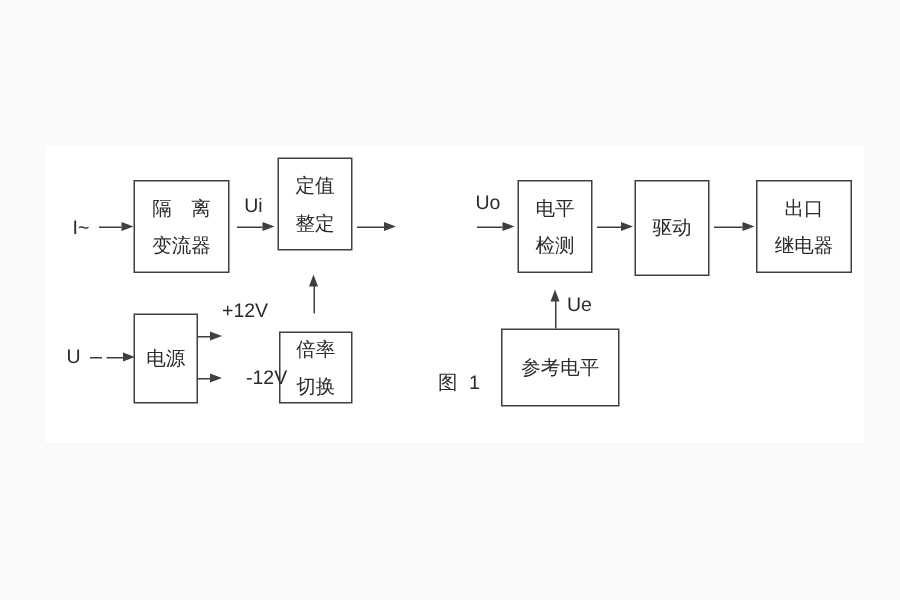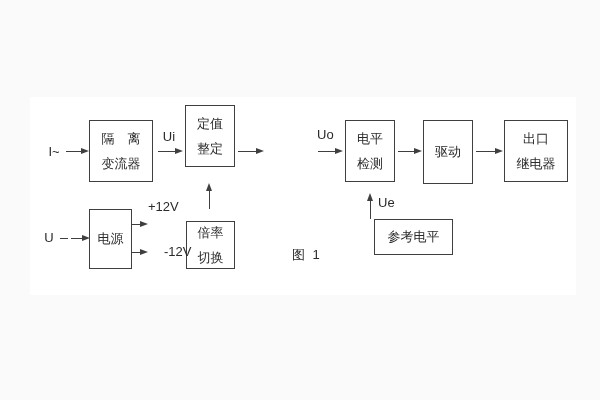--- a/index.html
+++ b/index.html
@@ -60,21 +60,21 @@
     <span>继电器</span>
   </div>
 
   <div class="box" style="left:89px;top:209px;width:43px;height:60px;">
     <span>电源</span>
   </div>
   <div class="box" style="left:186px;top:221px;width:49px;height:48px;">
     <span>倍率</span>
     <span>切换</span>
   </div>
-  <div class="box" style="left:334px;top:219px;width:79px;height:36px;margin-left:40px;">
+  <div class="box" style="left:334px;top:219px;width:79px;height:52px;">
     <span>参考电平</span>
   </div>
 
   <div class="lbl" style="left:157px;top:130px;width:24px;text-align:center;">Ui</div>
   <div class="lbl" style="left:317px;top:128px;width:26px;text-align:left;">Uo</div>
   <div class="lbl" style="left:378px;top:196px;">Ue</div>
   <div class="lbl" style="left:148px;top:200px;">+12V</div>
   <div class="lbl" style="left:164px;top:245px;">-12V</div>
 
   <div>

